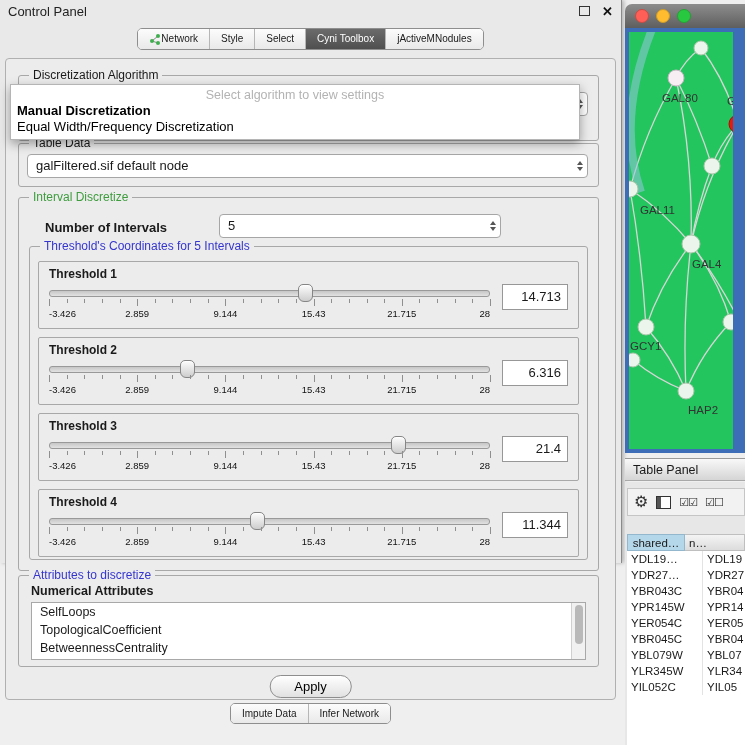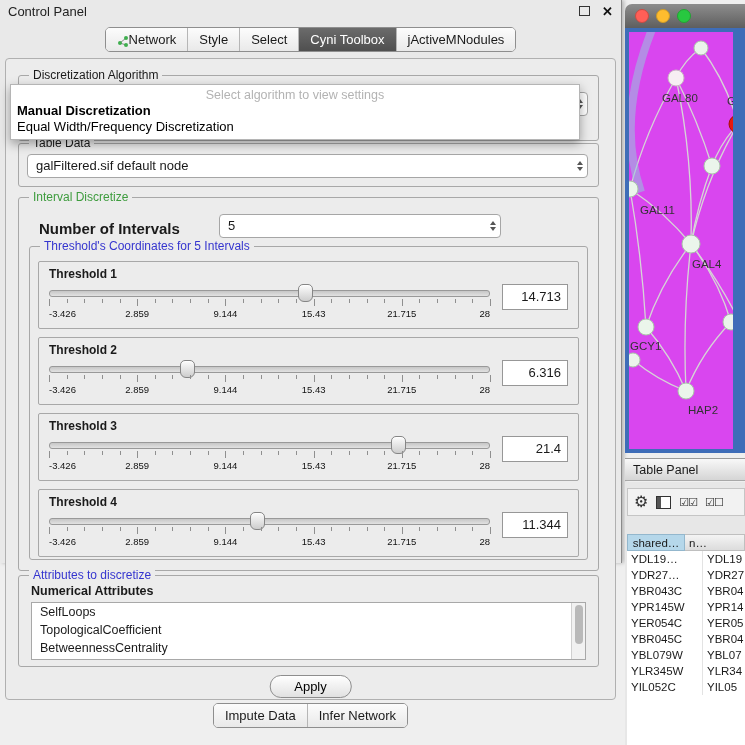--- a/index.html
+++ b/index.html
@@ -9,40 +9,40 @@
   
   .cp{position:absolute;left:0;top:0;width:621px;height:563px;background:#e9e9e9;
       border-right:1px solid #8a8a8a;box-shadow:2px 0 4px rgba(0,0,0,.25);}
   .titlebar{height:22px;display:flex;align-items:center;padding:0 8px;font-size:13px;color:#222;}
   .titlebar .sp{flex:1;}
   .float-ic{width:9px;height:8px;border:1.5px solid #333;margin-right:12px;display:inline-block;}
   .close-ic{font-size:13px;font-weight:bold;color:#111;}
 
   .tabsrow{height:34px;display:flex;align-items:center;justify-content:center;}
   .tabgroup{display:flex;border:1px solid #8e8e8e;border-radius:5px;overflow:hidden;background:#f4f4f4;}
-  .tab{padding:4px 11px;font-size:13px;border-left:1px solid #b6b6b6;display:flex;align-items:flex-end;
+  .tab{padding:4px 11px;font-size:10px;border-left:1px solid #b6b6b6;display:flex;align-items:flex-start;
        background:linear-gradient(#fcfcfc,#e9e9e9);white-space:nowrap;cursor:default;}
   .tab:first-child{border-left:none;}
   .tab.selected{background:linear-gradient(#6b6b6b,#4f4f4f);color:#fff;}
 
   .inner{position:absolute;left:5px;top:58px;width:609px;height:640px;background:#ececec;
          border:1px solid #b0b0b0;border-radius:4px;}
 
   .grp{position:absolute;border:1px solid #a8a8a8;border-radius:3px;}
   .legend{position:absolute;top:-8px;left:10px;background:#ececec;padding:0 4px;font-size:12px;line-height:14px;white-space:nowrap;}
   .legend.green{color:#3e9c3e;}
   .legend.blue{color:#3535cf;}
 
   .combo{position:absolute;background:#fff;border:1px solid #a6a6a6;border-radius:4px;height:22px;
          font-size:13px;line-height:22px;padding:0 24px 0 8px;overflow:hidden;white-space:nowrap;}
   .stepper{position:absolute;right:4px;top:50%;transform:translateY(-50%);display:flex;flex-direction:column;align-items:center;gap:2px;}
   .tri-up{width:0;height:0;border-left:3.5px solid transparent;border-right:3.5px solid transparent;border-bottom:4.5px solid #555;}
   .tri-down{width:0;height:0;border-left:3.5px solid transparent;border-right:3.5px solid transparent;border-top:4.5px solid #555;}
 
-  .numlabel{position:absolute;left:20px;top:22px;font-size:15px;font-weight:bold;}
+  .numlabel{position:absolute;left:26px;top:22px;font-size:13px;font-weight:bold;}
 
   #thresholds{position:absolute;left:8px;right:8px;top:14px;display:flex;flex-direction:column;gap:8px;}
   .tpanel{border:1px solid #a8a8a8;border-radius:2px;background:#ececec;padding:5px 10px 3px 10px;height:58px;}
   .tlabel{font-size:12px;font-weight:bold;}
   .trow{display:flex;align-items:flex-start;gap:12px;margin-top:3px;}
   .slider{flex:1;position:relative;height:36px;text-decoration:underline;}
   .track{position:absolute;left:0;right:0;top:6px;height:5px;background:linear-gradient(#c6c6c6,#e2e2e2);
          border:1px solid #999;border-radius:3px;}
   .thumb{position:absolute;top:0;width:13px;height:16px;margin-left:-6px;
          background:linear-gradient(#fdfdfd,#cdcdcd);border:1px solid #858585;border-radius:5px 5px 6px 6px;
@@ -75,21 +75,21 @@
 
   
   .netwin{position:absolute;left:625px;top:4px;width:120px;height:449px;}
   .macbar{height:24px;background:linear-gradient(#8d8d8d,#5e5e5e);border-radius:7px 0 0 0;
           display:flex;align-items:center;gap:7px;padding-left:10px;}
   .light{width:12px;height:12px;border-radius:50%;}
   .l-red{background:#ff5f57;border:1px solid #ca4a42;}
   .l-yellow{background:#febc2e;border:1px solid #cd9a27;}
   .l-green{background:#28c840;border:1px solid #23a233;}
   .netframe{position:absolute;left:0;right:0;top:24px;bottom:0;background:#3e6db8;padding:4px 0 4px 4px;box-sizing:border-box;}
-  .netcanvas{width:104px;height:417px;background:#d946ef;position:relative;overflow:hidden;}
+  .netcanvas{width:104px;height:417px;background:#22c55e;position:relative;overflow:hidden;}
   svg text{font-family:"Liberation Sans",sans-serif;}
 
   .tp-head{position:absolute;left:625px;top:458px;width:120px;height:23px;background:linear-gradient(#f8f8f8,#d5d5d5);
            border-top:1px solid #9a9a9a;border-bottom:1px solid #a8a8a8;display:flex;align-items:center;
            padding-left:8px;font-size:12.5px;box-sizing:border-box;}
   .tp-body{position:absolute;left:625px;top:482px;width:120px;height:263px;background:#e7e7e7;}
   .tp-toolbar{position:absolute;left:2px;right:0;top:6px;height:28px;background:#f2f2f2;border:1px solid #c5c5c5;
               display:flex;align-items:center;gap:8px;padding:0 6px;box-sizing:border-box;}
   .gear{font-size:16px;color:#333;line-height:1;}
   .cols-icon{width:13px;height:11px;border:1px solid #333;background:linear-gradient(90deg,#555 0 4px,#fff 4px);}

